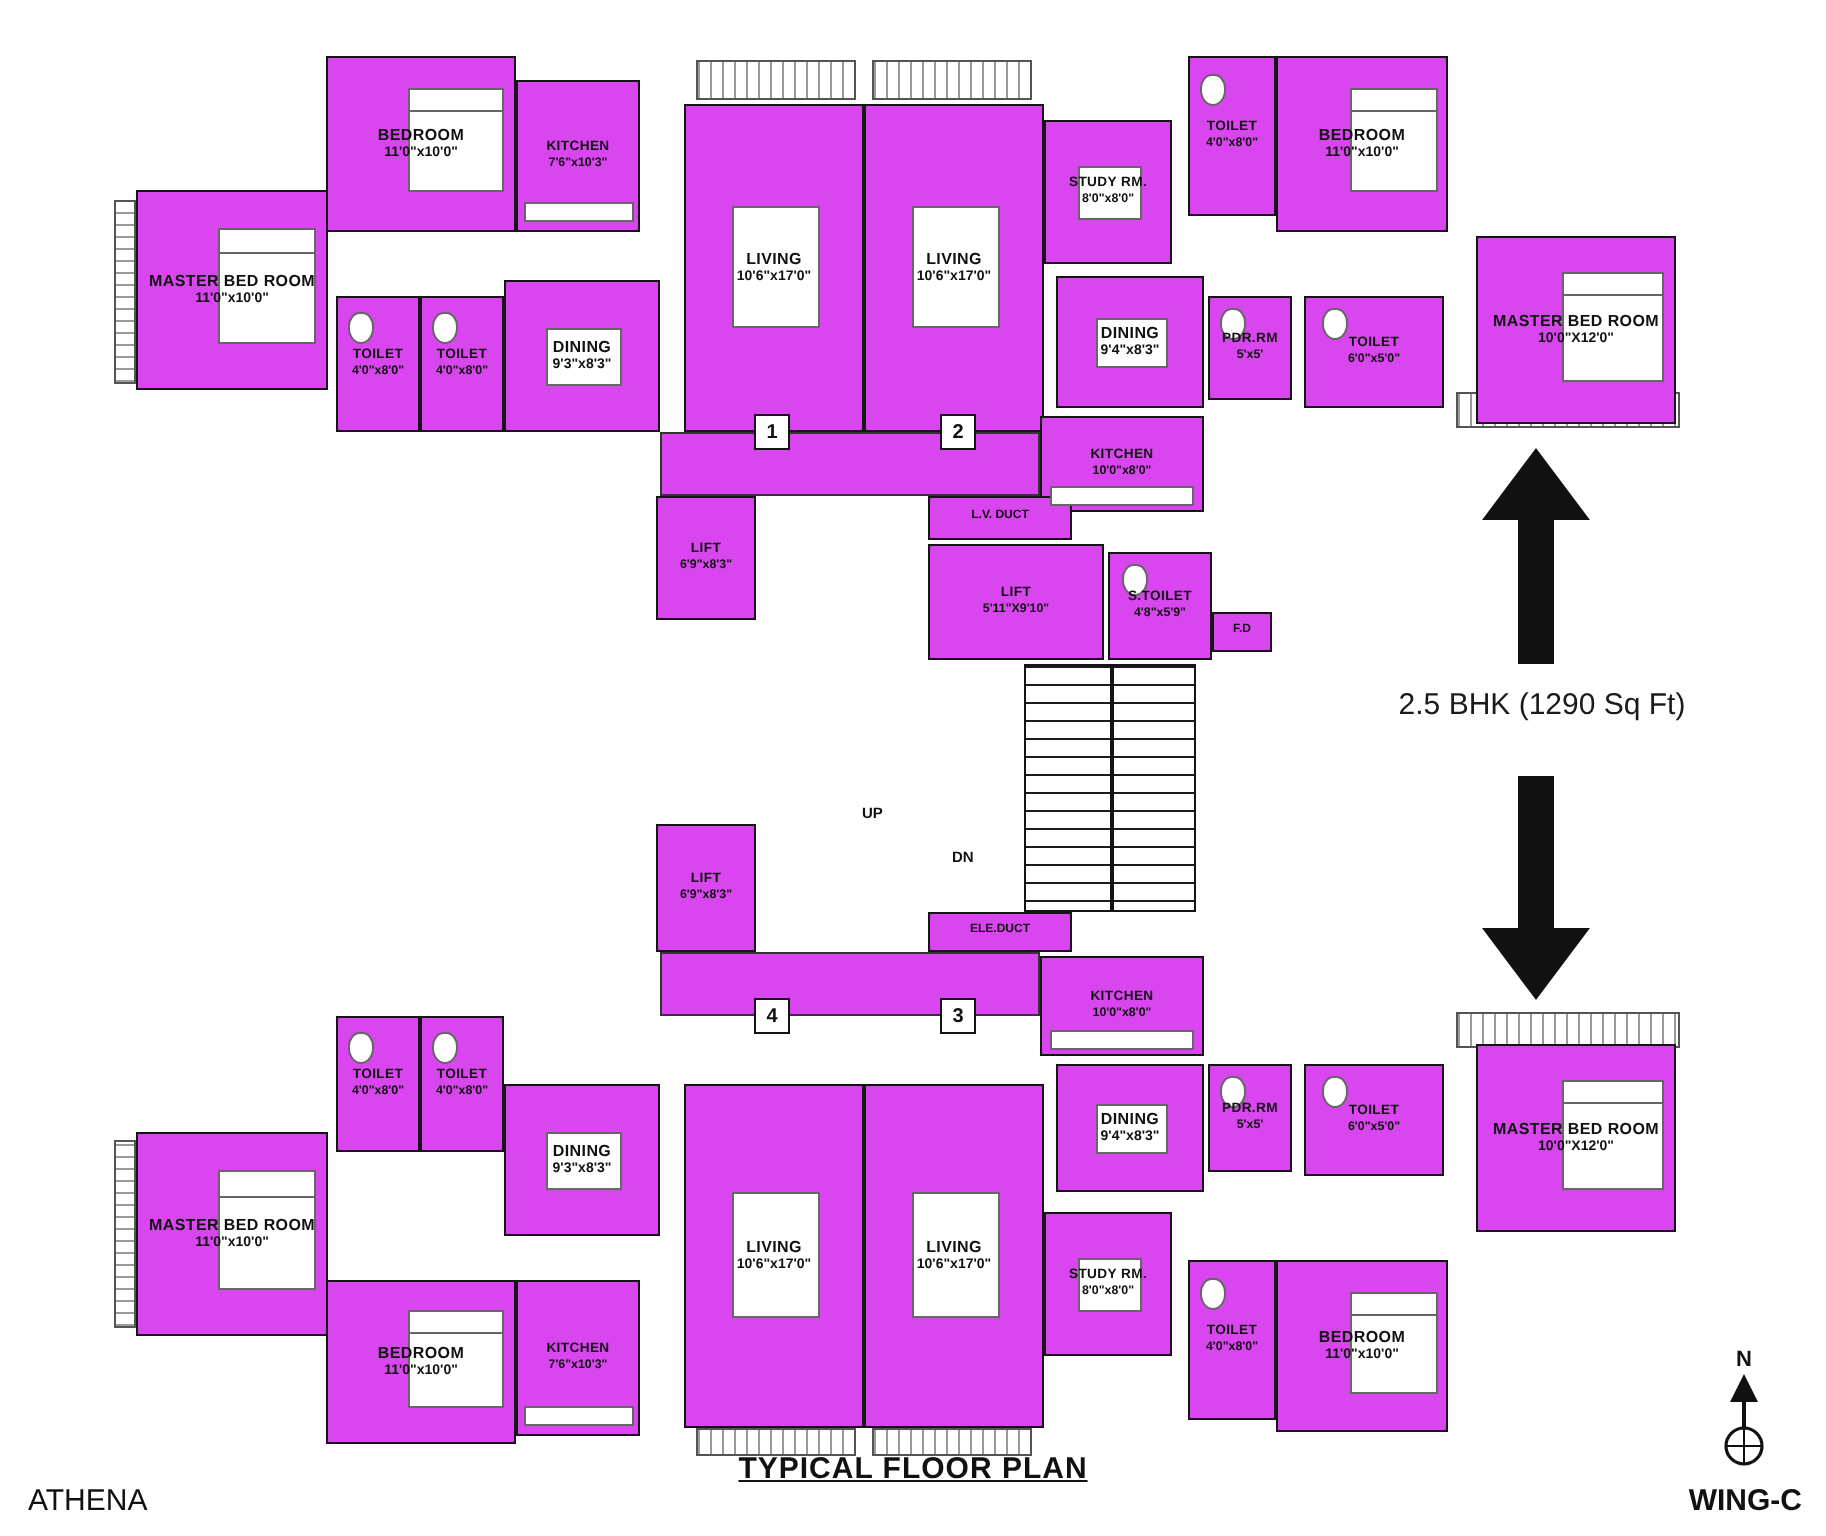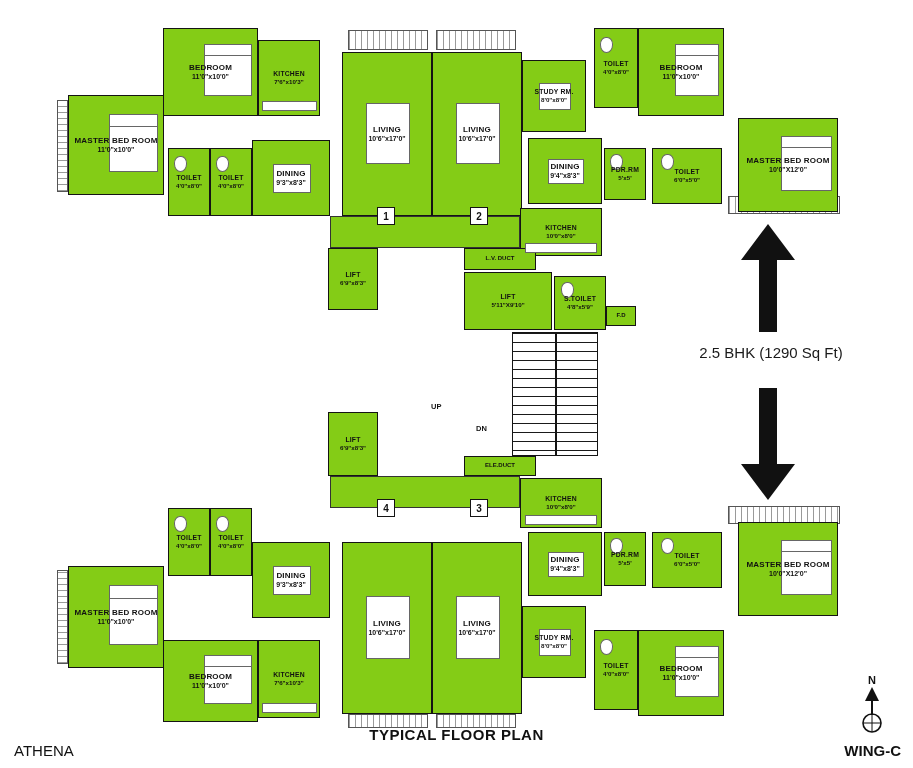--- a/index.html
+++ b/index.html
@@ -1,21 +1,21 @@
 <!DOCTYPE html>
 <html><head>
 <meta charset="utf-8">
 <style>
   html,body{margin:0;padding:0;background:#fff;}
   body{width:913px;height:768px;font-family:"Liberation Sans",sans-serif;overflow:hidden;}
   .canvas{position:relative;width:913px;height:768px;background:#fff;}
   .plan{position:absolute;inset:0;z-index:1;}
 
   
-  .room{position:absolute;background:#84cc16;border:1.6px solid #141414;box-sizing:border-box;
+  .room{position:absolute;background:#d946ef;border:1.6px solid #141414;box-sizing:border-box;
         display:flex;align-items:center;justify-content:center;}
   .rlabel{position:relative;text-align:center;line-height:1.2;z-index:2;}
   .rname{font-size:8px;font-weight:bold;letter-spacing:.2px;color:#111;}
   .rdim{font-size:7px;font-weight:bold;color:#111;}
   .room.small .rname{font-size:6.8px}
   .room.small .rdim{font-size:6.2px}
   .room.tiny{border-width:1.2px}
   .room.tiny .rname{font-size:6px;letter-spacing:0;}
   .room.lobby .rname{font-size:9.5px;letter-spacing:4px;}
   .room.open{border:1px solid #333;}
@@ -39,21 +39,21 @@
 
   
   .watermark{position:absolute;left:225px;top:352px;font-size:60px;font-weight:bold;letter-spacing:5px;
              color:rgba(130,130,130,0.30);z-index:5;pointer-events:none;white-space:nowrap;}
   .annotation{position:absolute;left:686px;top:344px;width:170px;text-align:center;font-size:15px;color:#1a1a1a;z-index:6;}
   .arrow{position:absolute;z-index:6;}
   .arrow.up{left:741px;top:224px;}
   .arrow.down{left:741px;top:388px;}
 
   .title{position:absolute;left:0;right:0;top:726px;text-align:center;font-size:15px;font-weight:bold;
-         letter-spacing:.5px;color:#111;z-index:6;}
+         letter-spacing:.5px;text-decoration:underline;color:#111;z-index:6;}
   .footer-left{position:absolute;left:14px;top:742px;font-size:15px;font-weight:normal;color:#111;z-index:6;}
   .footer-right{position:absolute;right:12px;top:742px;font-size:15px;font-weight:bold;color:#111;z-index:6;}
 
   .north{position:absolute;left:852px;top:674px;width:40px;text-align:center;z-index:6;}
   .north-n{font-size:11px;font-weight:bold;color:#111;margin-bottom:1px;}
 </style>
 </head>
 <body>
 
 <div class="canvas">

